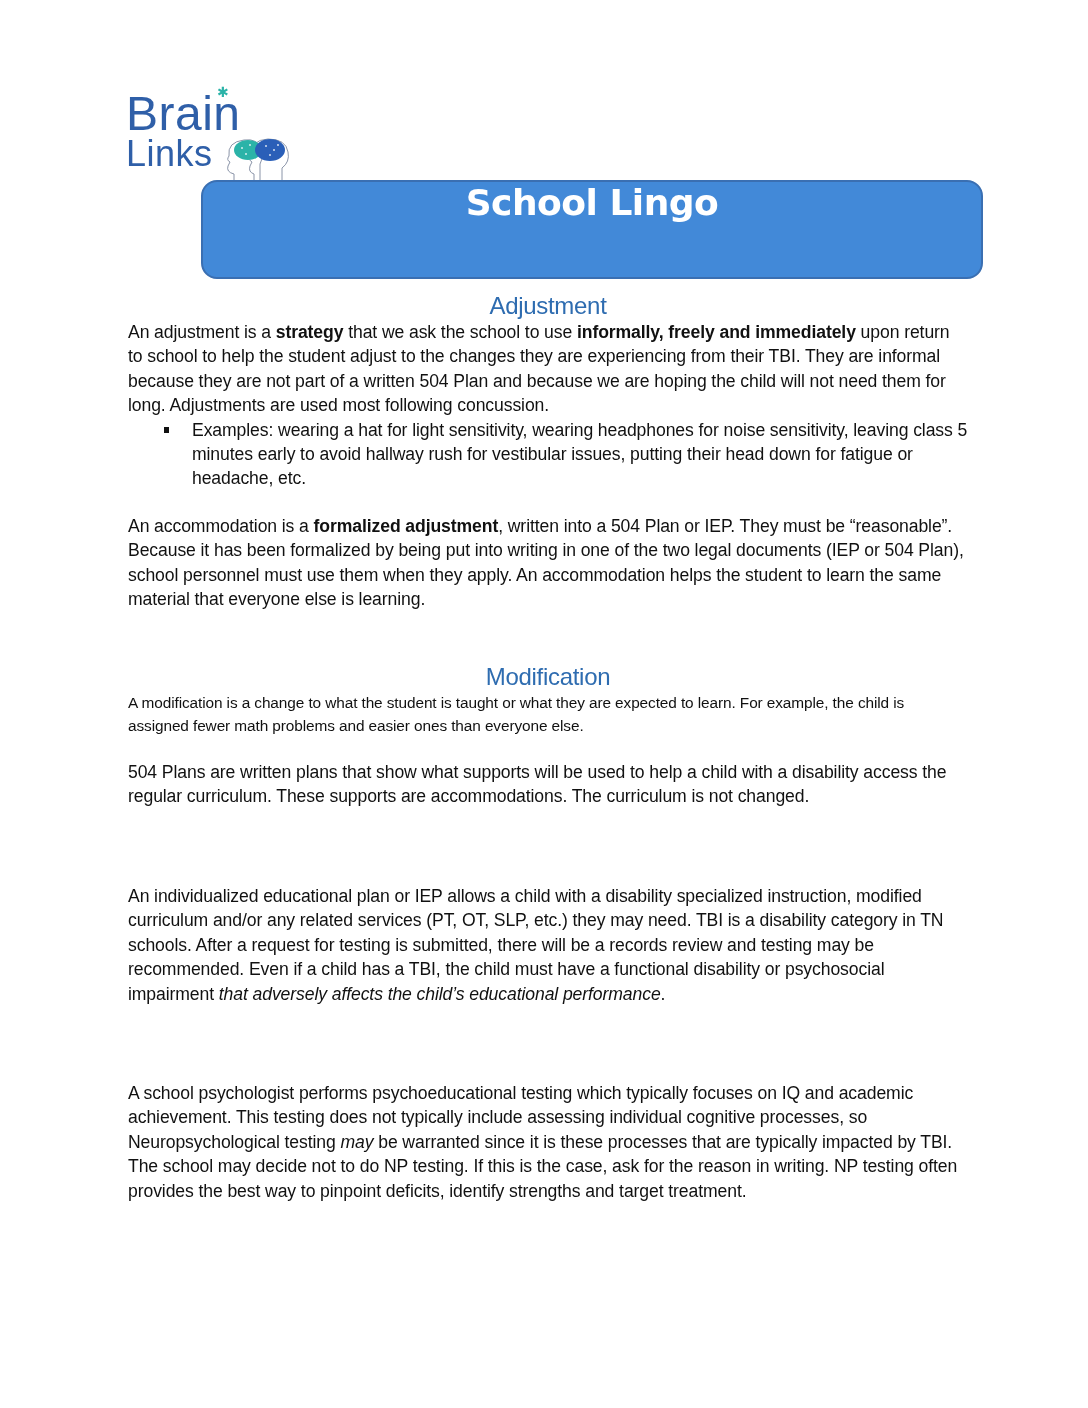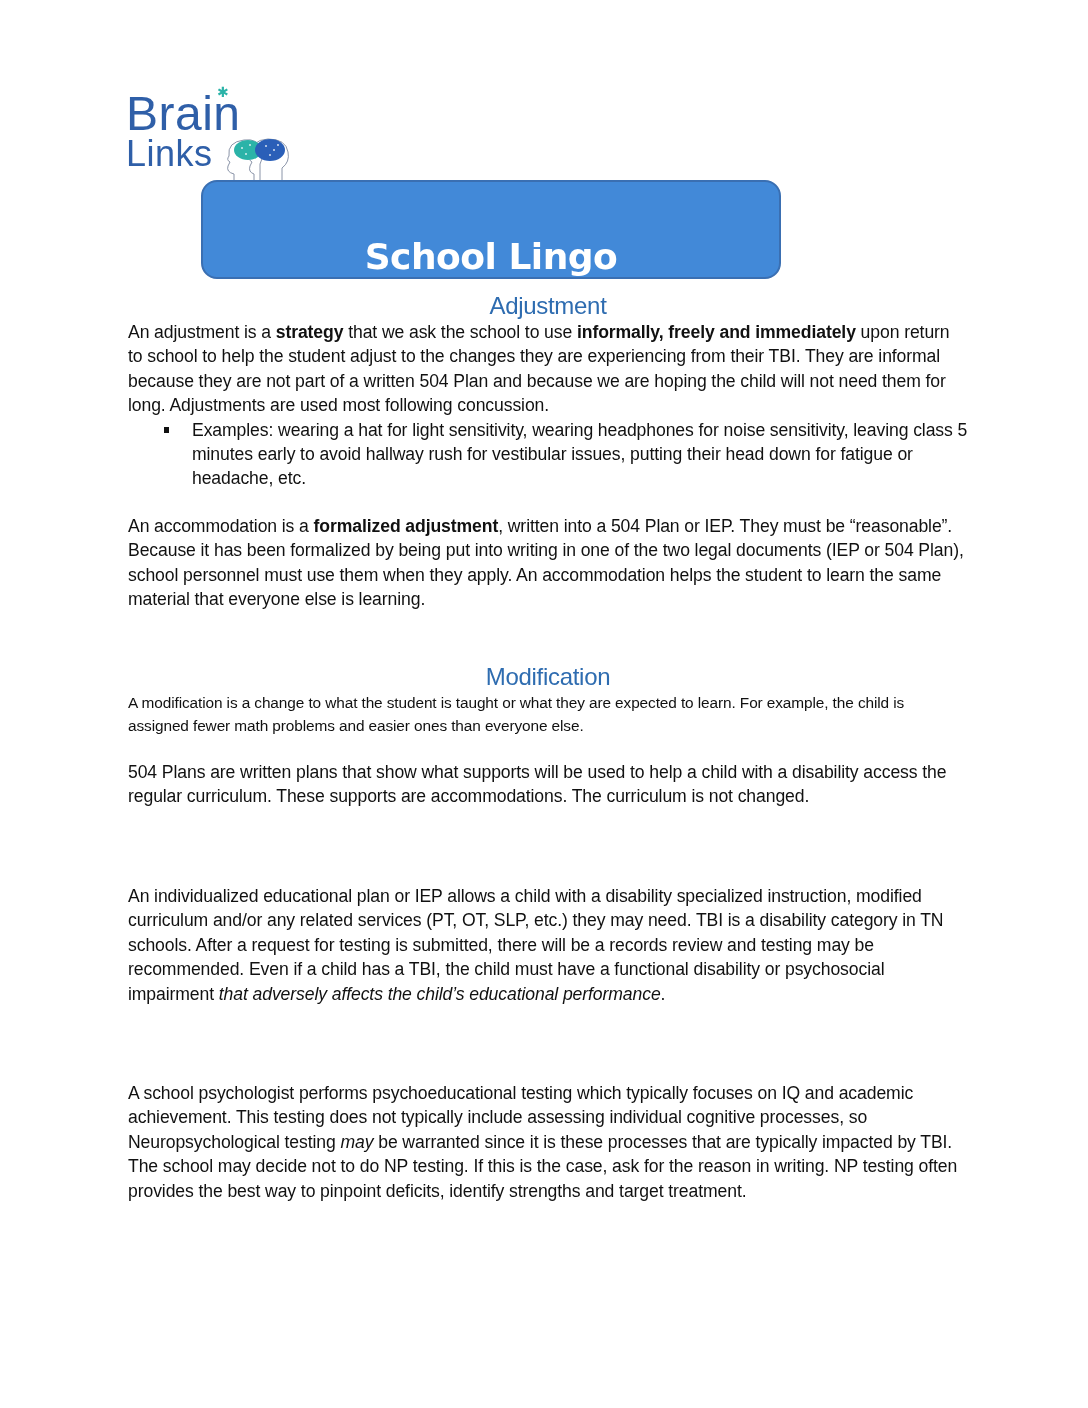--- a/index.html
+++ b/index.html
@@ -7,23 +7,23 @@
     body { position: relative; font-family: "Liberation Sans", sans-serif; color: #111111; overflow: hidden; }
 
     .logo { position: absolute; left: 124px; top: 60px; width: 180px; height: 100px; margin-top: 28px; }
     .logo-word { position: absolute; font-family: "Liberation Sans", sans-serif; color: #2f5fa8; font-weight: normal; line-height: 1; letter-spacing: 0.5px; }
     .logo-brain { left: 2px; top: 2px; font-size: 48px; }
     .logo-links { left: 2px; top: 48px; font-size: 36px; }
     .logo-dot { position: absolute; left: 93px; top: -4px; color: #2bb3a8; font-size: 14px; }
     .logo-heads { position: absolute; left: 100px; top: 48px; width: 70px; height: 50px; }
 
     .title-box {
-      position: absolute; left: 201px; top: 180px; width: 580px; height: 99px;
+      position: absolute; left: 201px; top: 180px; width: 782px; height: 99px;
       background: #4289d8; border: 2px solid #3a6fb2; border-radius: 16px;
-      display: flex; align-items: flex-end; justify-content: center;
+      display: flex; align-items: flex-start; justify-content: center;
     }
     .title-text { color: #ffffff; font-family: "DejaVu Sans", sans-serif; font-weight: bold; font-size: 36px; letter-spacing: -0.5px; }
 
     .content { position: absolute; left: 128px; top: 292px; width: 840px; }
     .section { margin-bottom: 0; }
     .heading { color: #2e6cb0; font-size: 24px; line-height: 28px; font-weight: normal; letter-spacing: -0.3px; text-align: center; }
     .para { font-size: 17.6px; line-height: 24.4px; letter-spacing: -0.1px; }
     .para.small { font-size: 15.4px; line-height: 23px; }
     .para b { font-weight: bold; }
     .para i { font-style: italic; }

